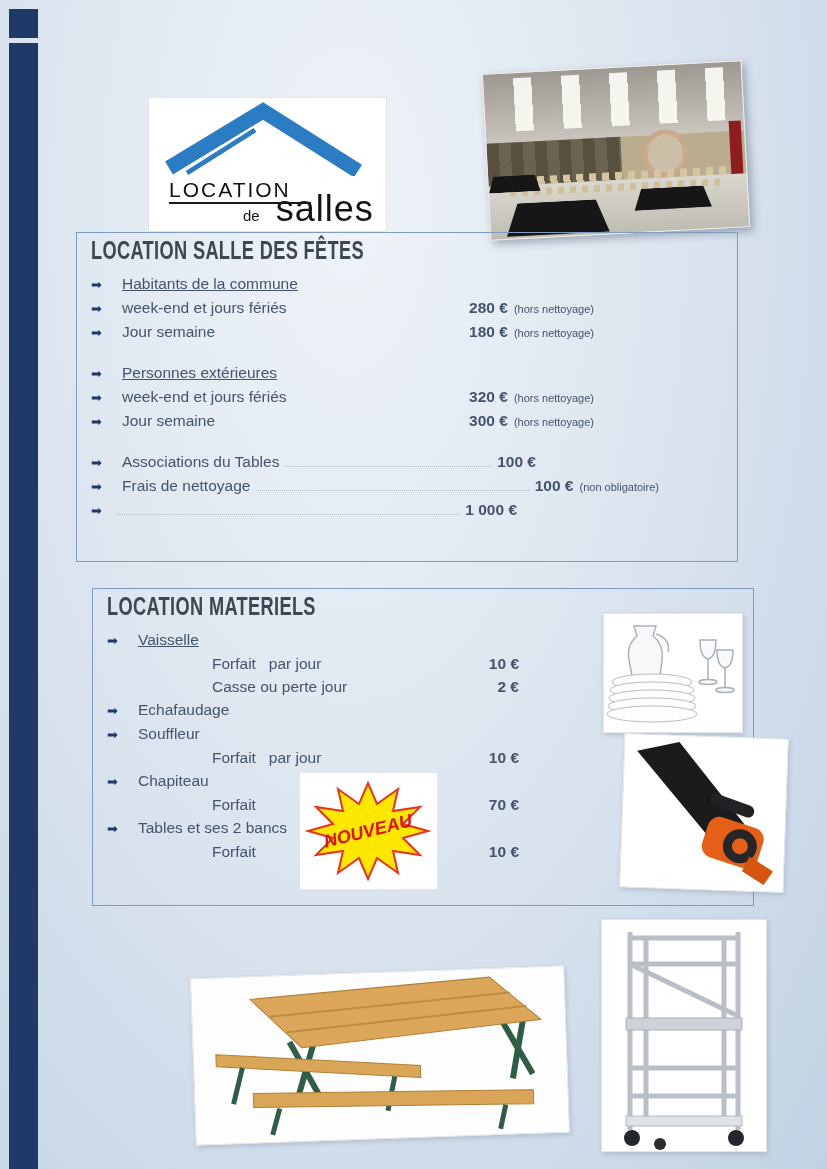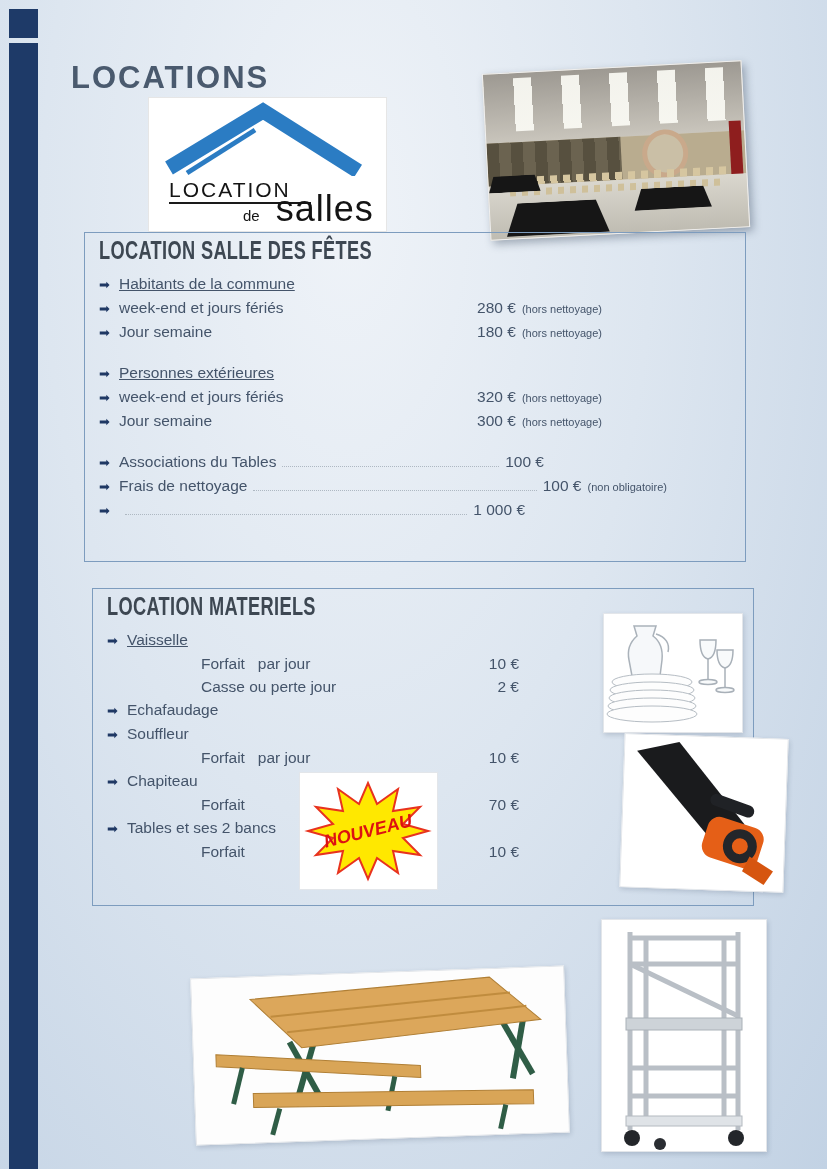--- a/index.html
+++ b/index.html
@@ -41,33 +41,33 @@
   .hp-chairs{position:absolute;left:4%;top:63%;width:90%;height:8px;
              background:repeating-linear-gradient(90deg,#d6c6a0 0 7px,transparent 7px 13px);}
   .hp-chairs2{position:absolute;left:8%;top:70%;width:84%;height:7px;
               background:repeating-linear-gradient(90deg,#cfc09a 0 6px,transparent 6px 12px);}
   .hp-table{position:absolute;background:#161616;}
   .hp-t1{left:6%;bottom:1%;width:40%;height:20%;clip-path:polygon(12% 0,88% 0,100% 100%,0 100%);}
   .hp-t2{left:56%;bottom:13%;width:30%;height:13%;clip-path:polygon(10% 0,90% 0,100% 100%,0 100%);}
   .hp-t3{left:0;top:62%;width:20%;height:10%;clip-path:polygon(10% 0,90% 0,100% 100%,0 100%);}
   
   .box{position:absolute;border:1.2px solid #7d9cbe;padding:4px 0 0 14px;box-sizing:border-box;}
-  .box1{left:84px;top:232px;width:662px;height:330px;}
+  .box1{left:76px;top:232px;width:662px;height:330px;}
   .box2{left:92px;top:588px;width:662px;height:318px;}
   .box-title{margin:0 0 12px 0;font-size:26px;line-height:26px;font-weight:700;color:#3d4752;
              letter-spacing:.5px;transform:scaleX(.70);transform-origin:left center;white-space:nowrap;}
   
   .row{position:relative;display:flex;align-items:baseline;margin:0 0 5px 0;
        font-size:15.5px;line-height:18px;color:#44546a;}
   .arrow{flex:0 0 20px;color:#1f3864;font-size:13px;}
-  .lbl{white-space:pre;}
+  .lbl{white-space:pre;margin-left:11px;}
   .u{text-decoration:underline;}
   .lead{flex:1 1 auto;min-width:8px;margin:0 6px 4px 6px;}
   .dots{border-bottom:1px dotted #aeb8c2;}
-  .price{white-space:pre;}
+  .price{white-space:pre;font-weight:bold;}
   .note{font-size:11px;margin-left:6px;white-space:nowrap;text-align:center;}
   .indent{flex:0 0 94px;}
   .gap{height:17px;}
   .w503{width:503px;}.w445{width:445px;}.w568{width:568px;}.w426{width:426px;}.w412{width:412px;}
   
   .photo{position:absolute;background:#ffffff;border:1px solid #e3e6ea;
          box-shadow:1px 2px 5px rgba(30,45,70,.18);}
   .dishes{left:603px;top:613px;width:138px;height:118px;}
   .blower{left:622px;top:736px;width:162px;height:152px;transform:rotate(2deg);}
   .badge{left:299px;top:772px;width:137px;height:116px;box-shadow:none;}
@@ -76,21 +76,20 @@
   .photo svg{display:block;width:100%;height:100%;}
 </style>
 </head>
 <body>
 
 <div class="page">
 
   <div class="bar-square"></div>
   <div class="bar"></div>
 
-  <h1 class="main-title">LOCATIONS</h1>
 
   <div class="logo">
     <svg class="logo-roof" viewBox="0 0 225 74">
       <polyline points="14,66 108,9 203,69" fill="none" stroke="#2b7cc3" stroke-width="15"></polyline>
       <line x1="32" y1="71" x2="100" y2="28" stroke="#2b7cc3" stroke-width="5"></line>
     </svg>
     <div class="logo-word1">LOCATION</div>
     <div class="logo-rule"></div>
     <div class="logo-line2">
       <span class="logo-de">de</span>

